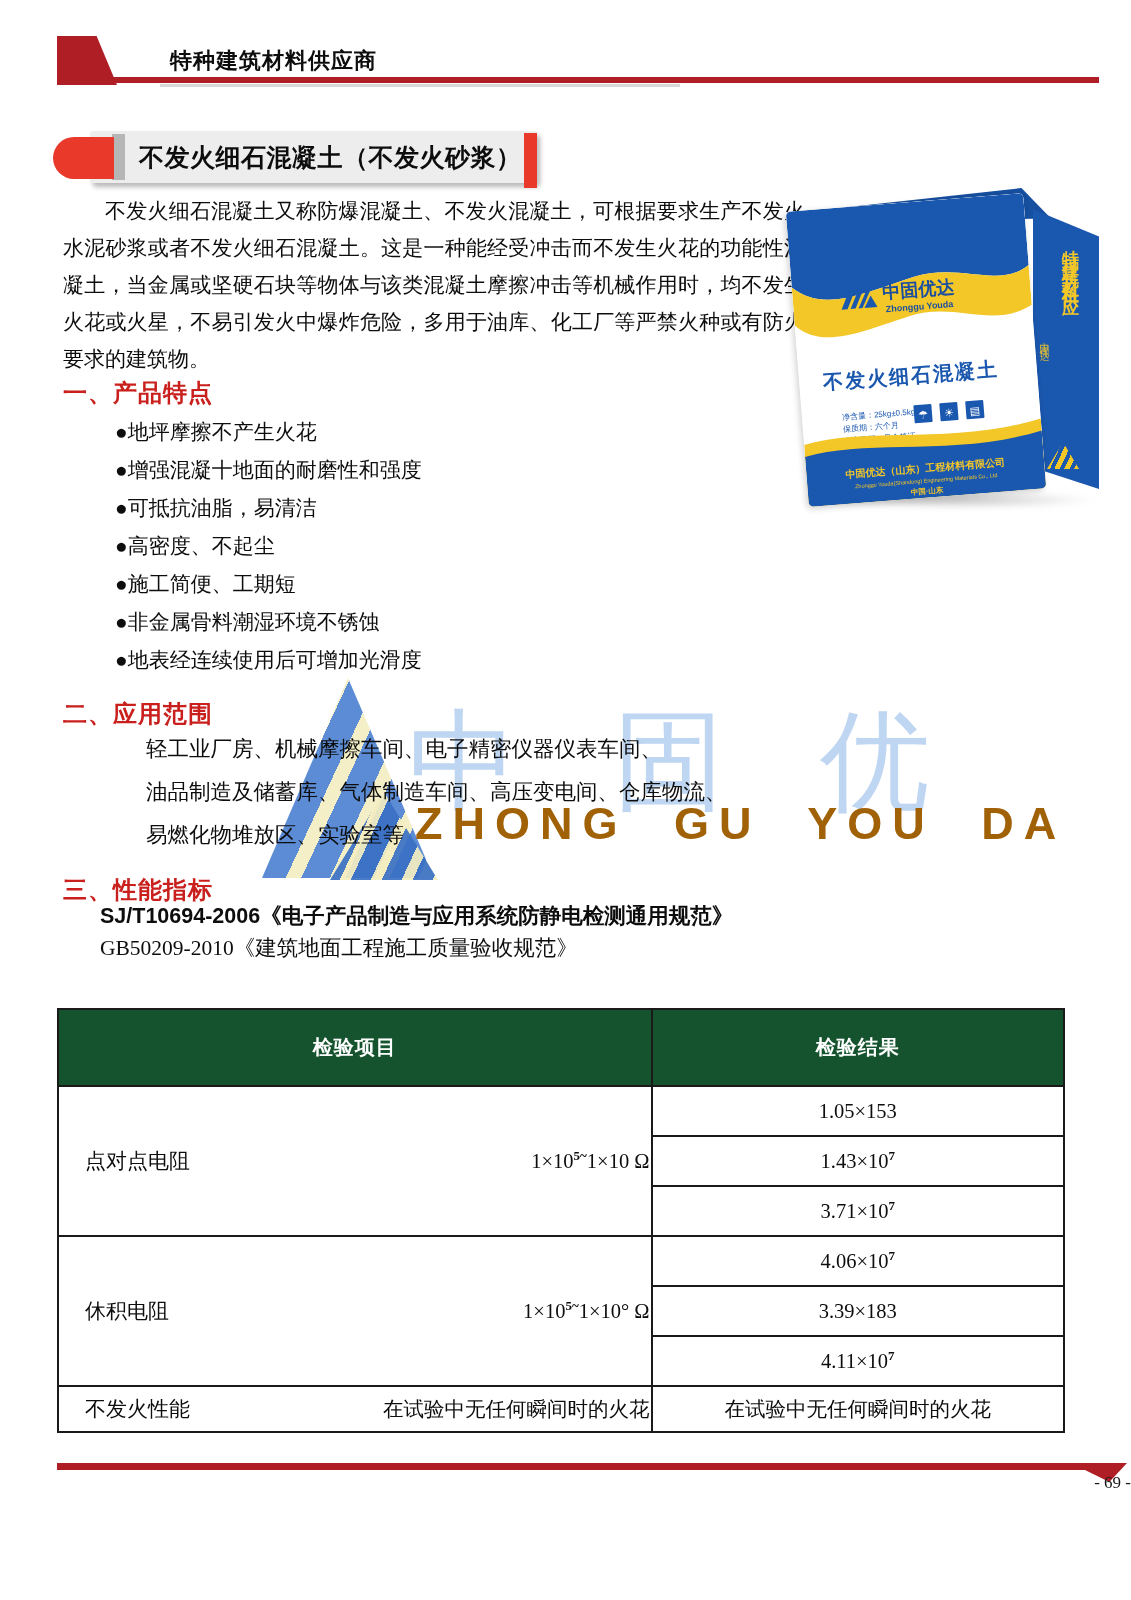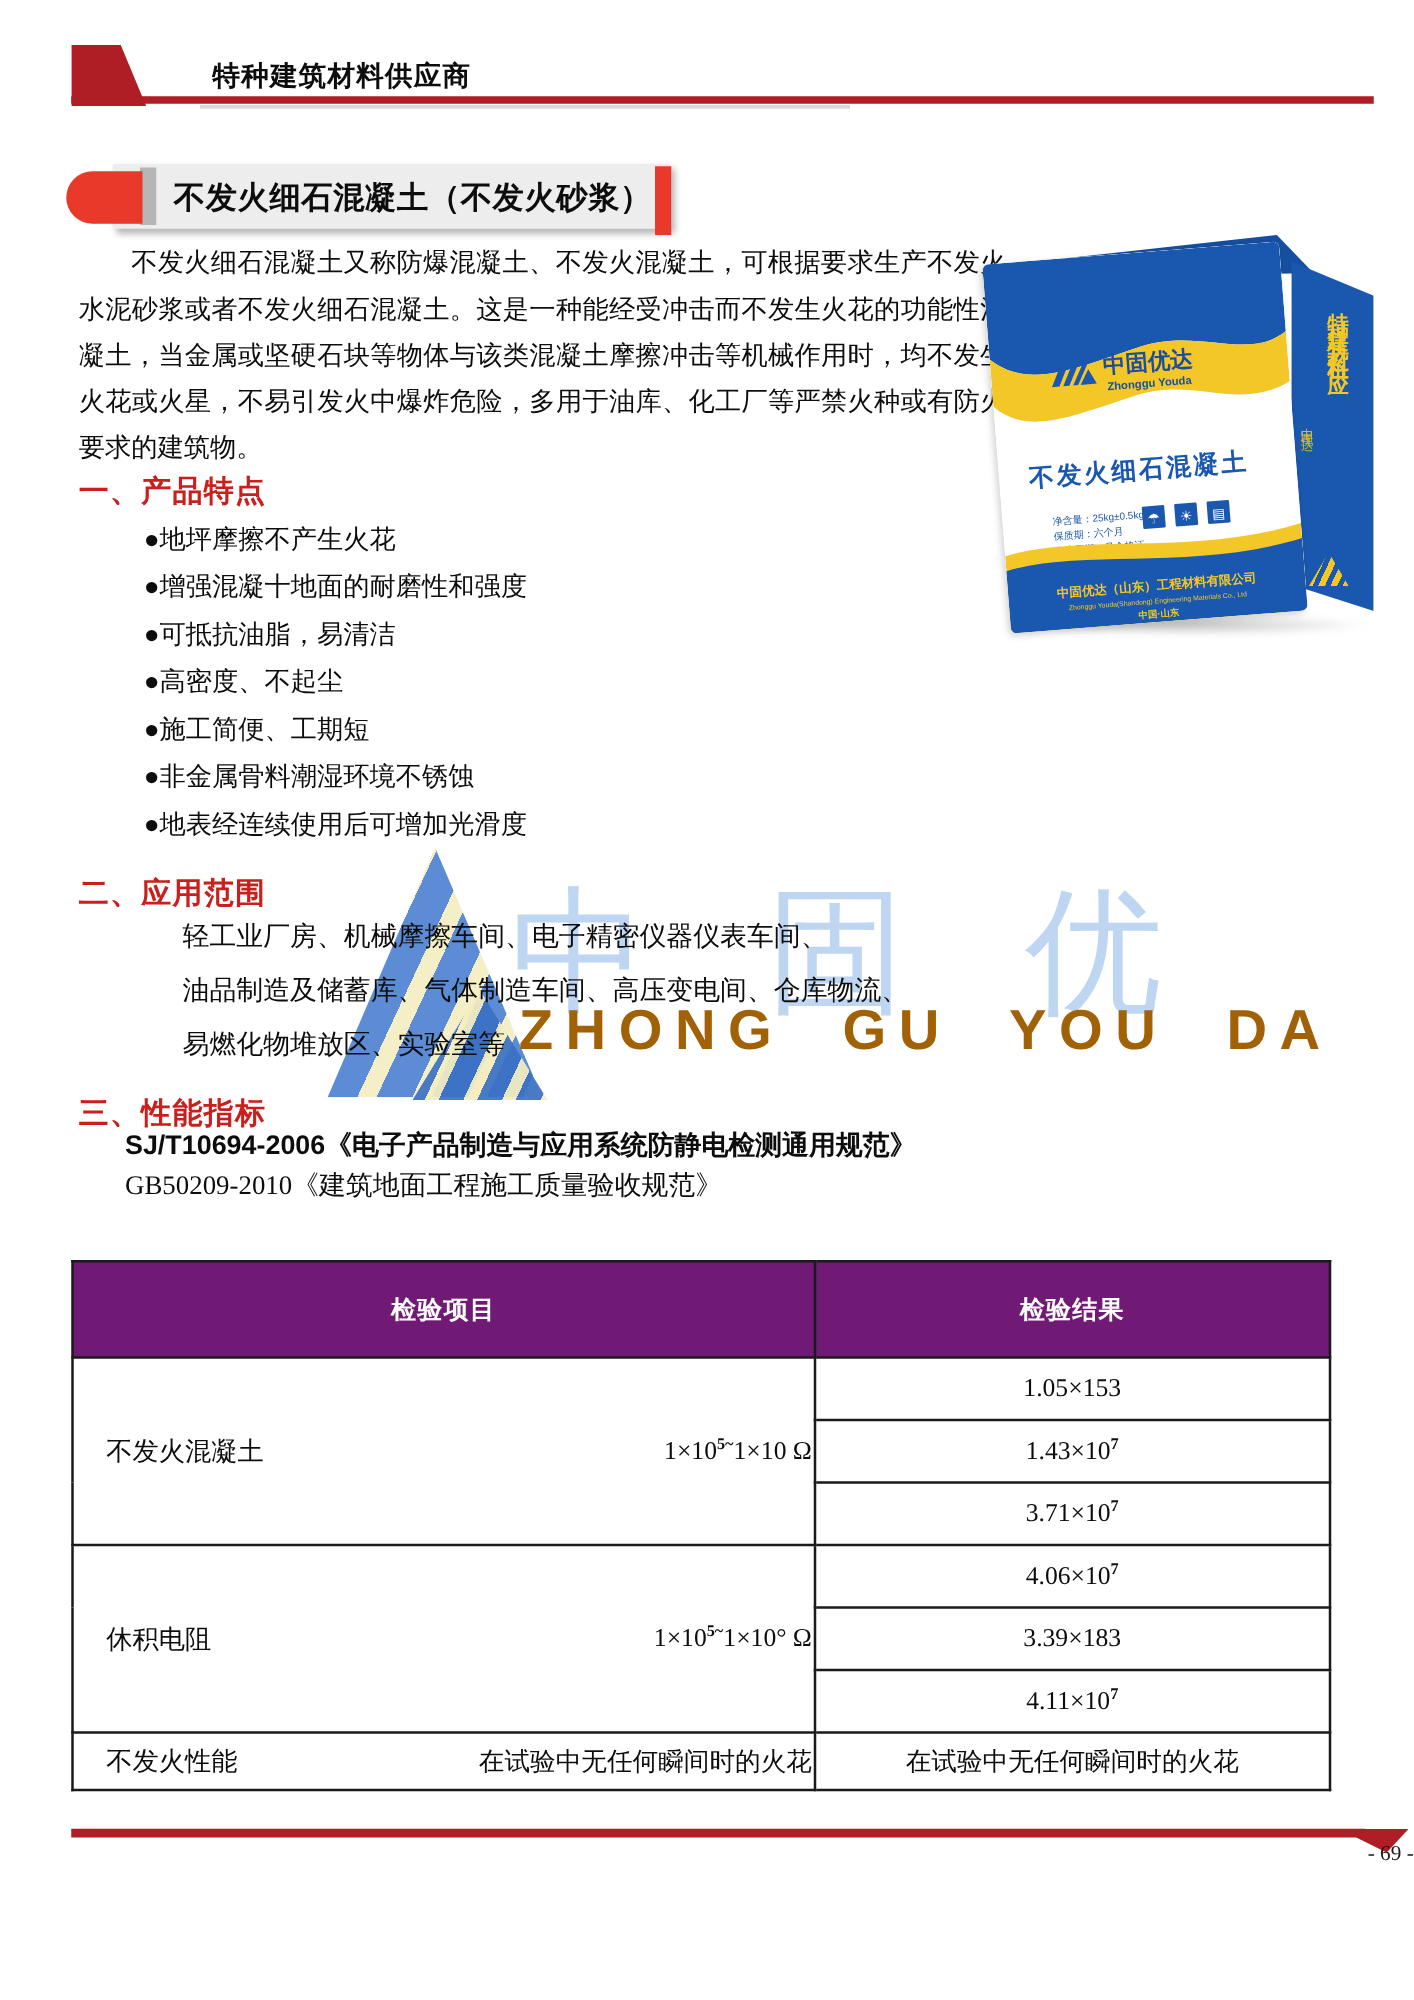--- a/index.html
+++ b/index.html
@@ -65,21 +65,21 @@
              font-size:10px;letter-spacing:3px;}
   .side-tri{position:absolute;left:14px;top:248px;width:32px;height:27px;
             clip-path:polygon(50% 0,100% 100%,0 100%);
             background:repeating-linear-gradient(115deg,#f3c728 0 5px,#1a57ae 5px 9px);}
   .bag-front{left:4px;top:16px;width:238px;height:296px;transform:rotate(-4.5deg);
              background:#fff;border-radius:5px;overflow:hidden;box-shadow:-2px 2px 6px rgba(0,0,0,.18);}
 
   
   table.spec{position:absolute;left:57px;top:1008px;width:1008px;border-collapse:collapse;
              font-family:"Liberation Serif","DejaVu Serif",serif;color:#0d0d0d;table-layout:fixed;}
-  table.spec th{background:#701a75;color:#fff;font-size:20px;font-weight:700;height:73px;
+  table.spec th{background:#14532d;color:#fff;font-size:20px;font-weight:700;height:73px;
                 border:2px solid #1a1a1a;font-family:"Liberation Sans","DejaVu Sans",sans-serif;letter-spacing:1px;}
   table.spec td{border:2px solid #1a1a1a;}
   td.res{text-align:center;font-size:20.5px;height:46px;}
   td.cell-left{padding-left:26px;}
   .leftflex{display:flex;align-items:center;width:100%;}
   .lbl{flex:0 0 205px;font-size:21px;}
   .rng{flex:1;text-align:right;font-size:20.5px;}
   sup.s{font-size:13px;font-weight:700;line-height:0;}
   tr.lastrow td{height:42px;}
   tr.lastrow td.res{font-size:20.5px;}
@@ -186,21 +186,21 @@
     <thead>
       <tr>
         <th>检验项目</th>
         <th>检验结果</th>
       </tr>
     </thead>
     <tbody>
       <tr>
         <td class="cell-left" rowspan="3">
           <div class="leftflex">
-            <span class="lbl">不发火混凝土</span>
+            <span class="lbl">点对点电阻</span>
             <span class="rng"><span>1×10</span><sup class="s">5~</sup><span>1×10</span><span> Ω</span></span>
           </div>
         </td>
         <td class="res"><span>1.05×153</span><sup class="s"></sup></td>
       </tr>
       <tr>
         <td class="res"><span>1.43×10</span><sup class="s">7</sup></td>
       </tr>
       <tr>
         <td class="res"><span>3.71×10</span><sup class="s">7</sup></td>

